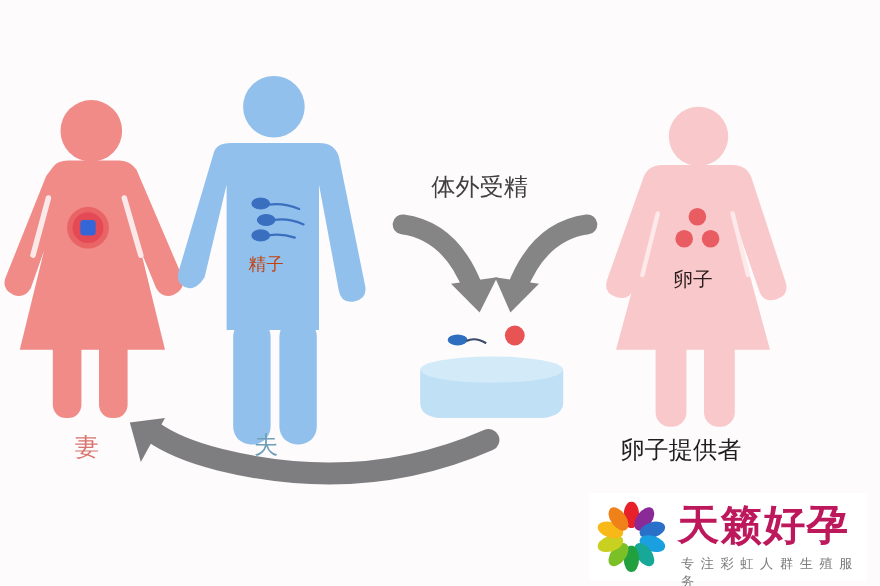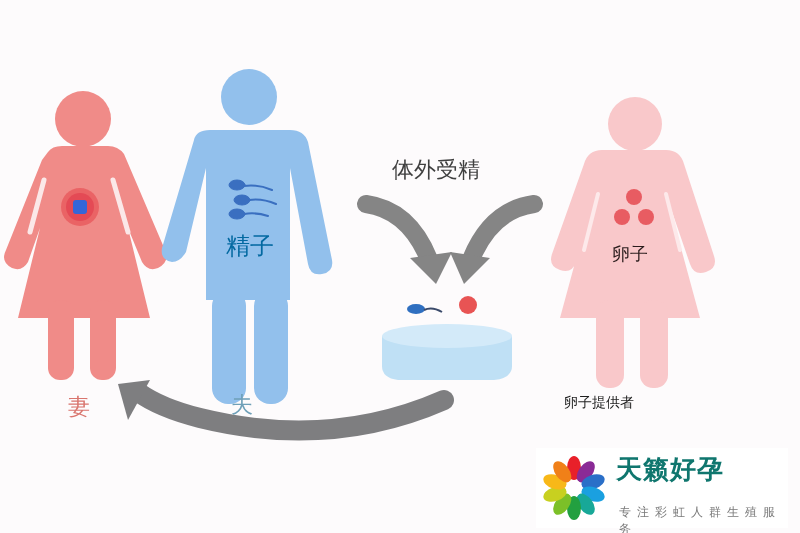--- a/index.html
+++ b/index.html
@@ -9,36 +9,36 @@
       font-family: "DejaVu Sans", sans-serif;
       position: relative;
     }
     .stage { position: absolute; left: 0; top: 0; width: 800px; height: 533px; }
     .label {
       position: absolute; white-space: nowrap;
       font-family: "DejaVu Sans", sans-serif;
       color: #1e1e1e; letter-spacing: 0px;
     }
     .lbl-fert { left: 42px; top: 255px; font-size: 22px; color: #2a1c1c; }
-    .lbl-sperm { left: 226px; top: 230px; font-size: 24px; color: #0369a1; }
+    .lbl-sperm { left: 226px; top: 230px; font-size: 16px; color: #c2410c; }
     .lbl-ivf { left: 392px; top: 155px; font-size: 22px; color: #404040; }
     .lbl-egg { left: 612px; top: 242px; font-size: 18px; color: #2a1c1c; }
     .lbl-wife { left: 68px; top: 392px; font-size: 22px; color: #d9756e; }
     .lbl-husband { left: 231px; top: 390px; font-size: 22px; color: #6fa0b8; }
-    .lbl-donor { left: 564px; top: 394px; font-size: 14px; color: #1e1e1e; }
+    .lbl-donor { left: 564px; top: 394px; font-size: 22px; color: #1e1e1e; }
 
     .logo {
       position: absolute; left: 536px; top: 448px; width: 252px; height: 80px;
       background: #ffffff;
     }
     .logo .flower { position: absolute; left: 6px; top: 8px; width: 64px; height: 64px; }
     .logo .brand {
       position: absolute; left: 80px; top: 4px;
       font-family: "DejaVu Serif", serif; font-weight: bold;
-      font-size: 26px; color: #0f766e; letter-spacing: 1px;
+      font-size: 38px; color: #be185d; letter-spacing: 1px;
     }
     .logo .tagline {
       position: absolute; left: 83px; top: 56px;
       font-size: 12px; color: #7a7a7a; letter-spacing: 6px;
     }
   </style>
 </head>
 <body>
 
 <div class="stage">

